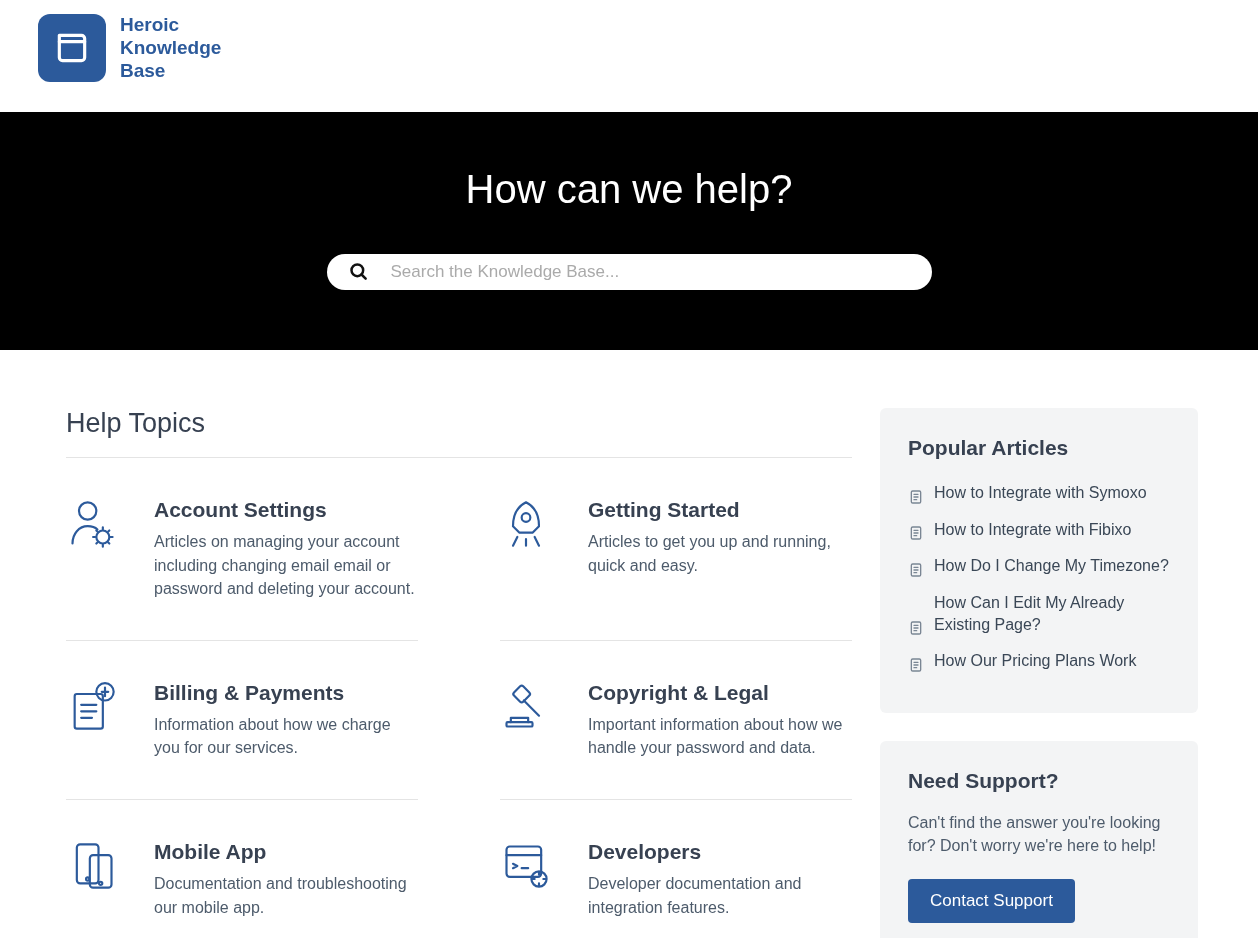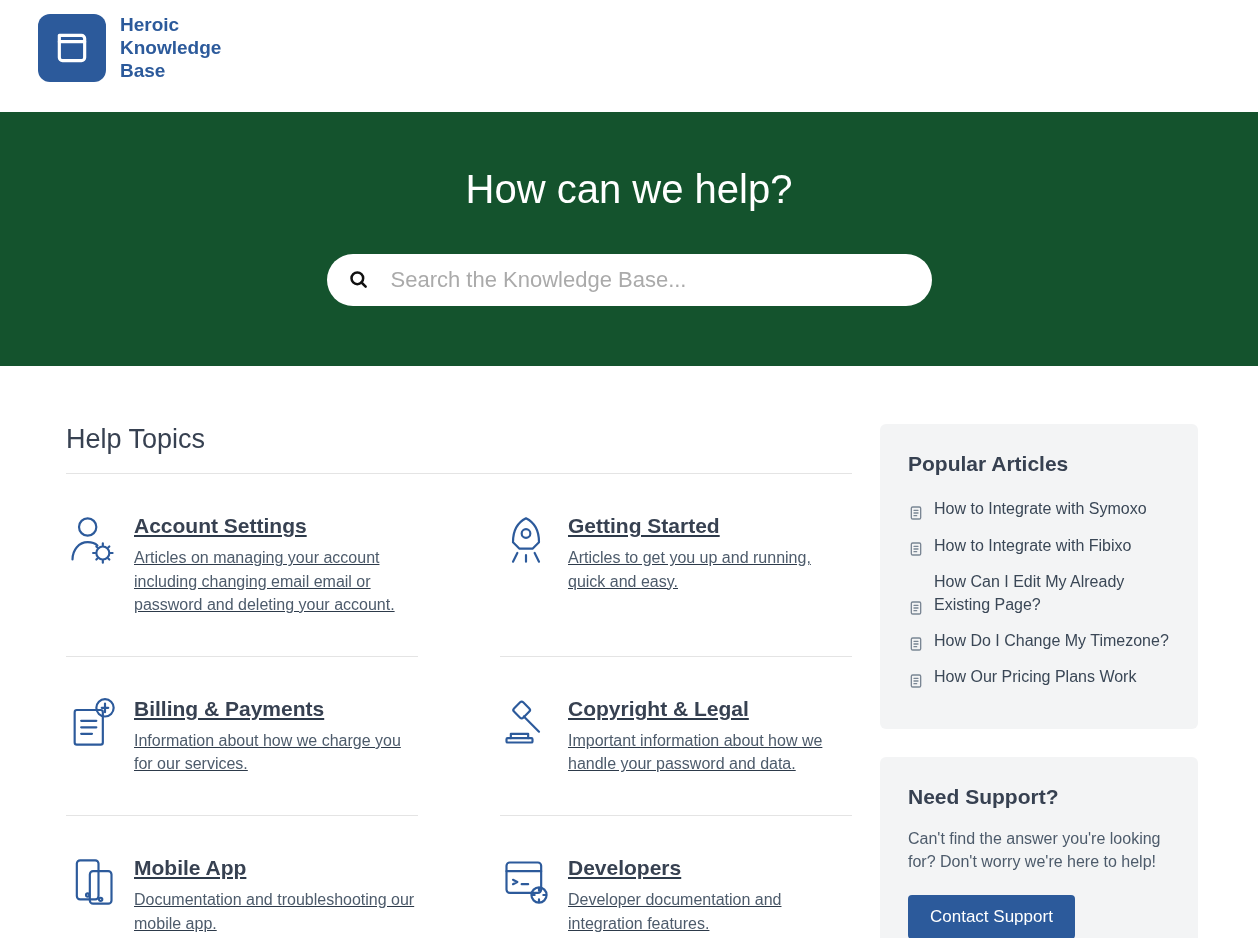--- a/index.html
+++ b/index.html
@@ -27,42 +27,42 @@
   align-items: center;
   justify-content: center;
 }
 .logo-text {
   color: #2c5a9b;
   font-weight: 700;
   font-size: 19px;
   line-height: 1.2;
 }
 .hero {
-  background: #14532d;
+  background: #000000;
   padding: 55px 16px 60px;
   text-align: center;
 }
 .hero-title {
   color: #fff;
   font-size: 40px;
   font-weight: 400;
   margin-bottom: 42px;
 }
 .search-wrap {
   width: 605px;
   margin: 0 auto;
   position: relative;
 }
 .search-input {
   width: 100%;
-  height: 52px;
+  height: 36px;
   border-radius: 40px;
   border: none;
   padding: 0 24px 0 64px;
-  font-size: 22px;
+  font-size: 17px;
   color: #333;
   outline: none;
 }
 .search-input::placeholder { color: #aaa; }
 .search-icon {
   position: absolute;
   left: 22px;
   top: 50%;
   transform: translateY(-50%);
   width: 20px;
@@ -85,24 +85,23 @@
   border-top: 1px solid #e4e4e4;
   margin: 0;
 }
 .topics-grid {
   display: grid;
   grid-template-columns: 1fr 1fr;
   column-gap: 82px;
 }
 .topic {
   display: flex;
-  gap: 16px;
+  gap: 36px;
   padding: 40px 0;
   border-bottom: 1px solid #e4e4e4;
-  text-decoration: underline;
 }
 .topic-icon {
   flex: 0 0 52px;
   width: 52px;
   height: 52px;
   color: #2c5a9b;
   display: flex;
   align-items: flex-start;
   justify-content: center;
 }
@@ -322,30 +321,30 @@
           </span>
           <span class="article-text">How to Integrate with Fibixo</span>
         </li>
         <li class="article-item">
           <span class="article-icon">
             <svg viewBox="0 0 24 24" width="16" height="16" fill="none" stroke="currentColor" stroke-width="2" stroke-linecap="round">
                 <rect x="5" y="3" width="14" height="18" rx="2"></rect>
                 <path d="M9 8h6M9 12h6M9 16h4"></path>
               </svg>
           </span>
+          <span class="article-text">How Do I Change My Timezone?</span>
+        </li>
+        <li class="article-item">
+          <span class="article-icon">
+            <svg viewBox="0 0 24 24" width="16" height="16" fill="none" stroke="currentColor" stroke-width="2" stroke-linecap="round">
+                <rect x="5" y="3" width="14" height="18" rx="2"></rect>
+                <path d="M9 8h6M9 12h6M9 16h4"></path>
+              </svg>
+          </span>
           <span class="article-text">How Can I Edit My Already Existing Page?</span>
-        </li>
-        <li class="article-item">
-          <span class="article-icon">
-            <svg viewBox="0 0 24 24" width="16" height="16" fill="none" stroke="currentColor" stroke-width="2" stroke-linecap="round">
-                <rect x="5" y="3" width="14" height="18" rx="2"></rect>
-                <path d="M9 8h6M9 12h6M9 16h4"></path>
-              </svg>
-          </span>
-          <span class="article-text">How Do I Change My Timezone?</span>
         </li>
         <li class="article-item">
           <span class="article-icon">
             <svg viewBox="0 0 24 24" width="16" height="16" fill="none" stroke="currentColor" stroke-width="2" stroke-linecap="round">
                 <rect x="5" y="3" width="14" height="18" rx="2"></rect>
                 <path d="M9 8h6M9 12h6M9 16h4"></path>
               </svg>
           </span>
           <span class="article-text">How Our Pricing Plans Work</span>
         </li>

